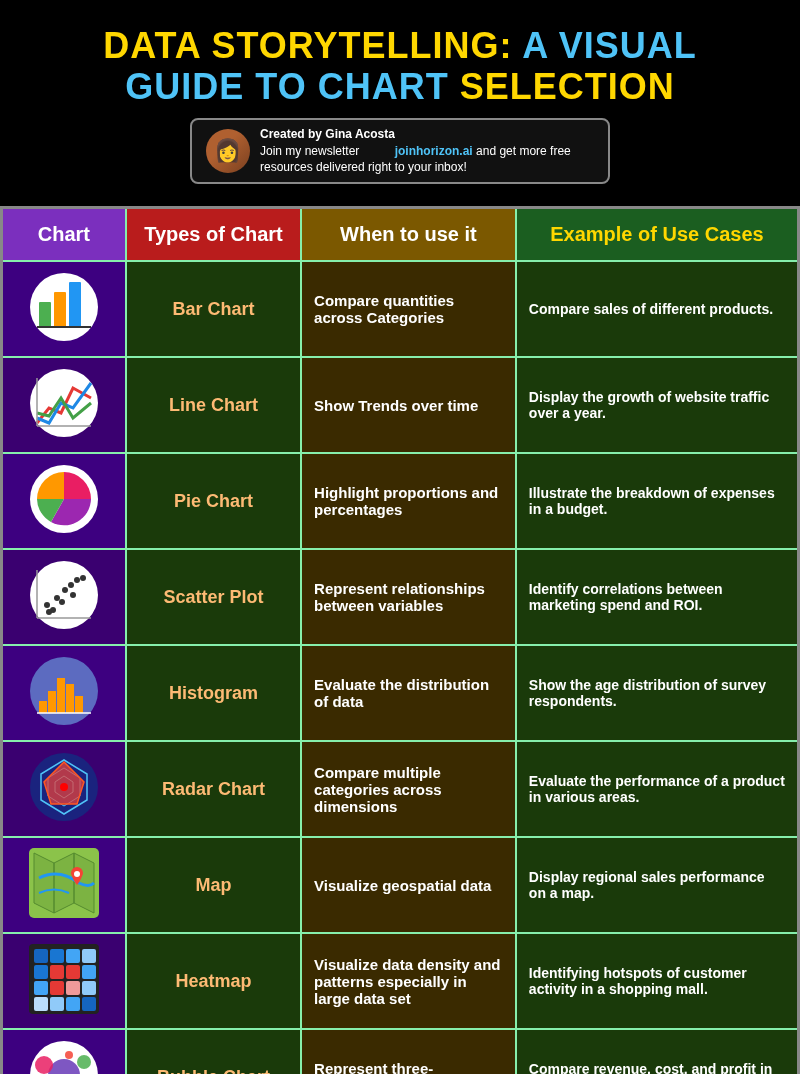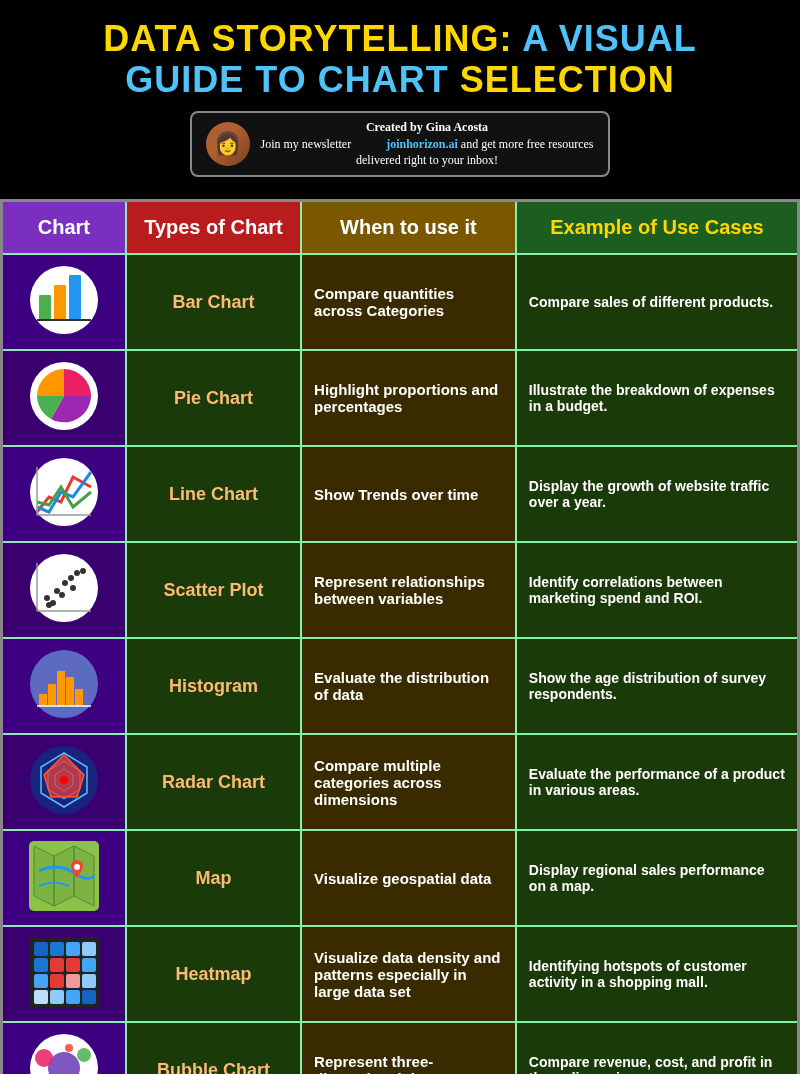--- a/index.html
+++ b/index.html
@@ -9,21 +9,21 @@
       width: 800px;
       min-height: 1074px;
     }
     .page-wrapper {
       width: 800px;
       background: #000;
       padding: 0;
     }
     .header {
       text-align: center;
-      padding: 18px 20px 10px;
+      padding: 25px 20px 10px;
       background: #000;
     }
     .header-title {
       font-size: 36px;
       font-weight: 900;
       line-height: 1.15;
       letter-spacing: 1px;
       text-transform: uppercase;
     }
     .header-title .yellow { color: #FFD700; }
@@ -46,25 +46,25 @@
       border-radius: 50%;
       background: linear-gradient(135deg, #b06030 40%, #7a4020 100%);
       flex-shrink: 0;
       overflow: hidden;
       display: flex;
       align-items: center;
       justify-content: center;
       font-size: 22px;
     }
     .creator-text {
-      text-align: center;
+      text-align: left;
       color: #fff;
       font-size: 12px;
       font-weight: 400;
-      font-family: Liberation Serif, serif;
+      font-family: Liberation Sans, sans-serif;
       line-height: 1.4;
     }
     .creator-text strong {
       font-weight: 700;
       font-size: 12px;
     }
     .creator-text .link { color: #4FC3F7; font-weight: 700; margin-left: 32px; }
 
     
     .chart-table {
@@ -165,41 +165,41 @@
       <rect x="40" y="10" width="12" height="45" fill="#2196F3" rx="1"></rect>
       <line x1="8" y1="55" x2="62" y2="55" stroke="#333" stroke-width="2"></line>
     </svg></td>
           <td class="td-types">Bar Chart</td>
           <td class="td-when">Compare quantities across Categories</td>
           <td class="td-example">Compare sales of different products.</td>
         </tr>
         <tr>
           <td class="td-chart"><svg viewBox="0 0 70 70" width="70" height="70">
       <circle cx="35" cy="35" r="34" fill="white"></circle>
-      <path d="M35,35 L35,8 A27,27 0 0,1 62,35 Z" fill="#E91E63"></path>
-      <path d="M35,35 L62,35 A27,27 0 0,1 22,58 Z" fill="#9C27B0"></path>
-      <path d="M35,35 L22,58 A27,27 0 0,1 8,35 Z" fill="#4CAF50"></path>
-      <path d="M35,35 L8,35 A27,27 0 0,1 35,8 Z" fill="#FF9800"></path>
-    </svg></td>
-          <td class="td-types">Pie Chart</td>
-          <td class="td-when">Highlight proportions and percentages</td>
-          <td class="td-example">Illustrate the breakdown of expenses in a budget.</td>
-        </tr>
-        <tr>
-          <td class="td-chart"><svg viewBox="0 0 70 70" width="70" height="70">
-      <circle cx="35" cy="35" r="34" fill="white"></circle>
       <polyline points="8,55 20,40 32,45 44,20 62,30" fill="none" stroke="#E53935" stroke-width="3"></polyline>
       <polyline points="8,50 20,55 32,35 44,40 62,15" fill="none" stroke="#1E88E5" stroke-width="3"></polyline>
       <polyline points="8,45 20,48 32,30 44,50 62,35" fill="none" stroke="#43A047" stroke-width="3"></polyline>
       <line x1="8" y1="58" x2="62" y2="58" stroke="#999" stroke-width="1.5"></line>
       <line x1="8" y1="10" x2="8" y2="58" stroke="#999" stroke-width="1.5"></line>
     </svg></td>
           <td class="td-types">Line Chart</td>
           <td class="td-when">Show Trends over time</td>
           <td class="td-example">Display the growth of website traffic over a year.</td>
+        </tr>
+        <tr>
+          <td class="td-chart"><svg viewBox="0 0 70 70" width="70" height="70">
+      <circle cx="35" cy="35" r="34" fill="white"></circle>
+      <path d="M35,35 L35,8 A27,27 0 0,1 62,35 Z" fill="#E91E63"></path>
+      <path d="M35,35 L62,35 A27,27 0 0,1 22,58 Z" fill="#9C27B0"></path>
+      <path d="M35,35 L22,58 A27,27 0 0,1 8,35 Z" fill="#4CAF50"></path>
+      <path d="M35,35 L8,35 A27,27 0 0,1 35,8 Z" fill="#FF9800"></path>
+    </svg></td>
+          <td class="td-types">Pie Chart</td>
+          <td class="td-when">Highlight proportions and percentages</td>
+          <td class="td-example">Illustrate the breakdown of expenses in a budget.</td>
         </tr>
         <tr>
           <td class="td-chart"><svg viewBox="0 0 70 70" width="70" height="70">
       <circle cx="35" cy="35" r="34" fill="white"></circle>
       <line x1="8" y1="58" x2="62" y2="58" stroke="#999" stroke-width="1.5"></line>
       <line x1="8" y1="10" x2="8" y2="58" stroke="#999" stroke-width="1.5"></line>
       <circle cx="18" cy="45" r="3" fill="#333"></circle>
       <circle cx="24" cy="50" r="3" fill="#333"></circle>
       <circle cx="28" cy="38" r="3" fill="#333"></circle>
       <circle cx="33" cy="42" r="3" fill="#333"></circle>

